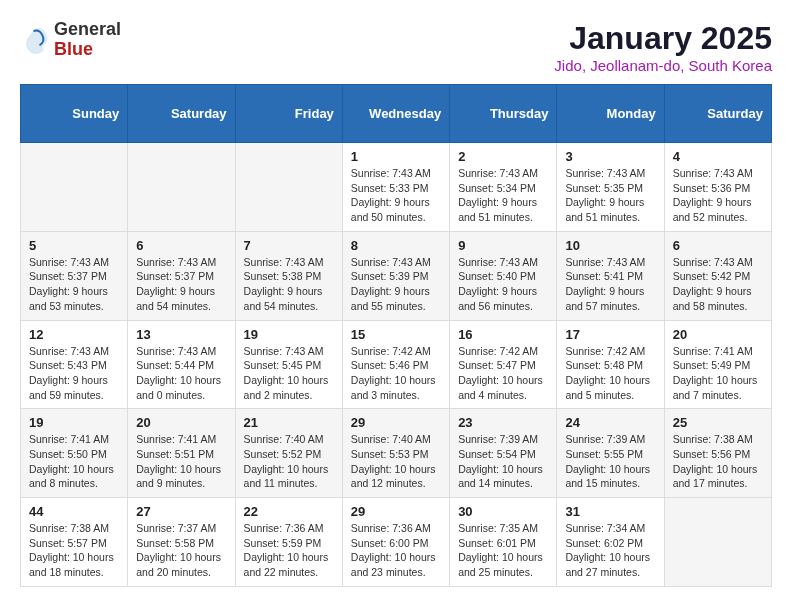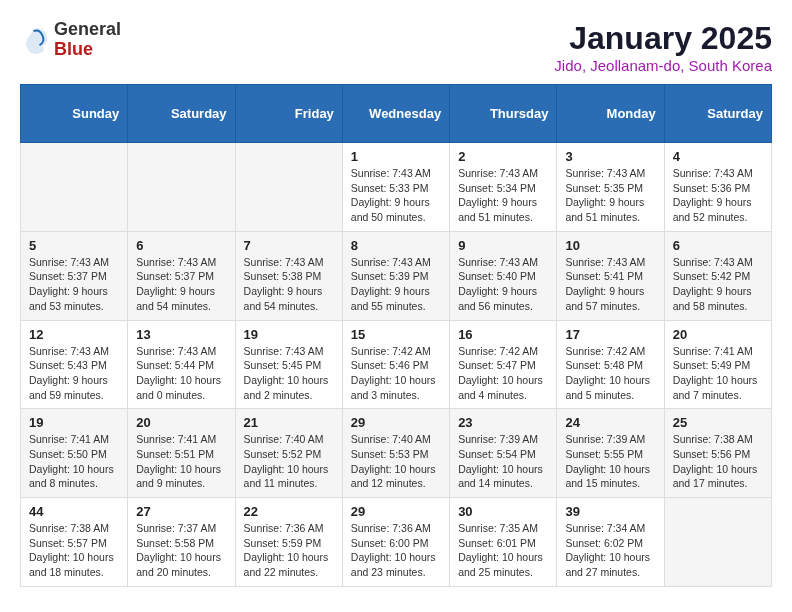--- a/index.html
+++ b/index.html
@@ -251,19 +251,19 @@
         </td>
         <td>
           <span class="day-number">29</span>
           <div class="day-info">Sunrise: 7:36 AM<br>Sunset: 6:00 PM<br>Daylight: 10 hours<br>and 23 minutes.</div>
         </td>
         <td>
           <span class="day-number">30</span>
           <div class="day-info">Sunrise: 7:35 AM<br>Sunset: 6:01 PM<br>Daylight: 10 hours<br>and 25 minutes.</div>
         </td>
         <td>
-          <span class="day-number">39</span>
+          <span class="day-number">31</span>
           <div class="day-info">Sunrise: 7:34 AM<br>Sunset: 6:02 PM<br>Daylight: 10 hours<br>and 27 minutes.</div>
         </td>
         <td class="empty-cell"></td>
       </tr>
     </tbody>
 </table>
 
 </body></html>

